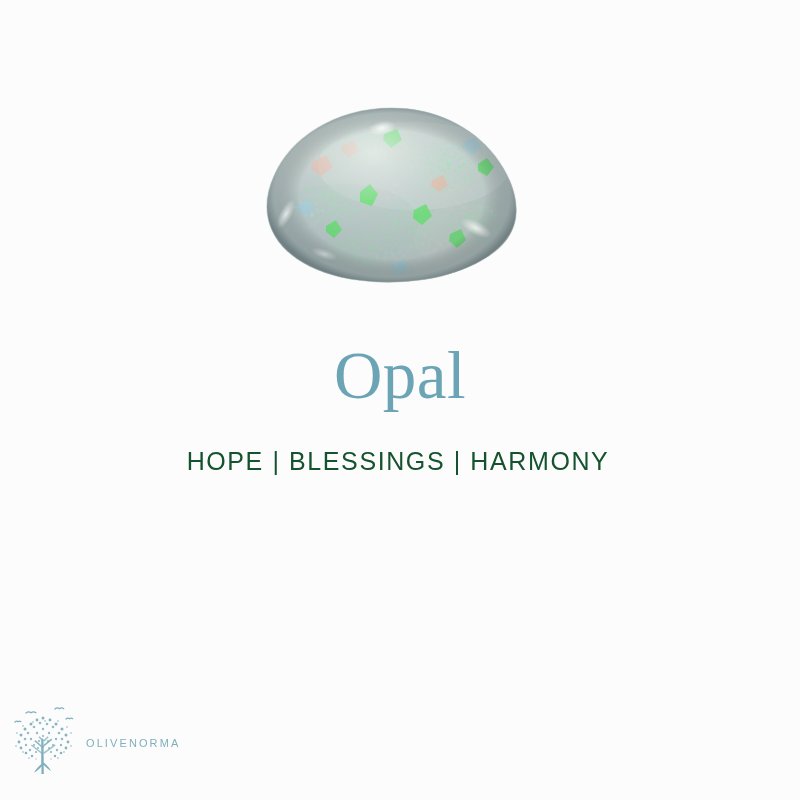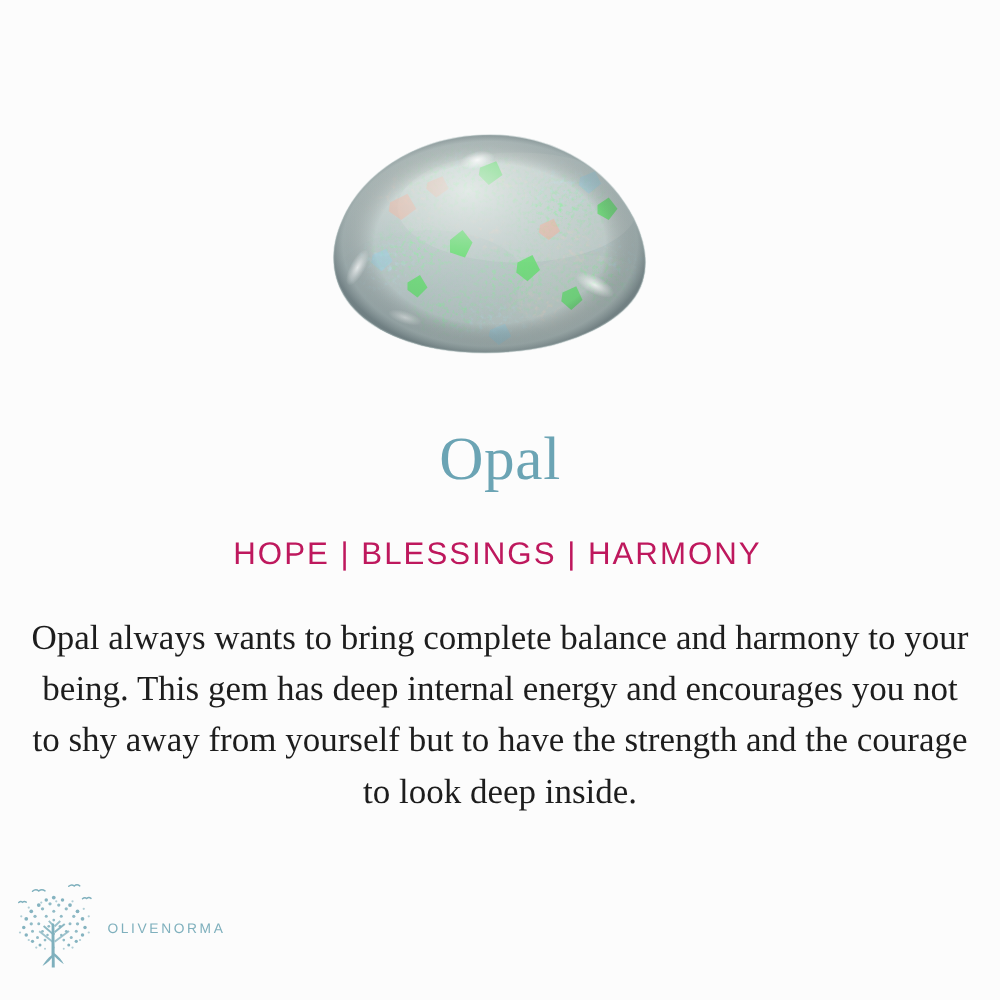--- a/index.html
+++ b/index.html
@@ -41,35 +41,35 @@
   }
   .gem-svg {
     display: block;
     width: 256px;
     height: 178px;
   }
 
   
   .title {
     font-family: "Liberation Serif", serif;
-    font-size: 49px;
+    font-size: 67px;
     line-height: 1;
     font-weight: 400;
     color: #6ba4b4;
     letter-spacing: 0.5px;
     margin: 42px 0 0 0;
     text-align: center;
   }
 
   
   .subtitle {
     font-family: "Liberation Sans", sans-serif;
     font-size: 25px;
     font-weight: 300;
-    color: #be185d;
+    color: #14532d;
     letter-spacing: 1.6px;
     margin: 38px 4px 0 0;
     text-align: center;
     white-space: nowrap;
   }
 
   
   .body-copy {
     font-family: "Liberation Serif", serif;
     font-size: 28px;
@@ -269,21 +269,20 @@
                  C 1 113, 0 92, 10 70
                  C 26 33, 70 2, 128 2 Z" fill="none" stroke="#a9b7b9" stroke-opacity="0.45" stroke-width="1.2"></path>
       </svg>
     </div>
   </div>
 
   <h1 class="title">Opal</h1>
 
   <div class="subtitle">HOPE | BLESSINGS | HARMONY</div>
 
-  <p class="body-copy">Opal always wants to bring complete balance and harmony to your being. This gem has deep internal energy and encourages you not to shy away from yourself but to have the strength and the courage to look deep inside.</p>
 
   <div class="logo-block">
     <svg class="logo-mark" viewBox="0 0 86 80" xmlns="http://www.w3.org/2000/svg">
       <g fill="#7fb0bd">
 
         <path d="M42.1 36.5 c0.9 0 1.4 0.6 1.4 1.6 l0.2 22.4
                  c1.6 1.3 3.0 2.6 4.2 4.0 c1.6 1.8 2.6 3.4 3.2 4.8
                  c-1.9-1.3-3.6-2.6-5.1-4.0 c-0.9-0.8-1.7-1.6-2.3-2.3
                  l0.1 9.0 l-2.4 0 l0.1-7.6 c-0.7 0.8-1.5 1.6-2.4 2.5
                  c-1.5 1.4-3.2 2.7-5.1 3.9 c0.7-1.5 1.7-3.1 3.3-4.9

